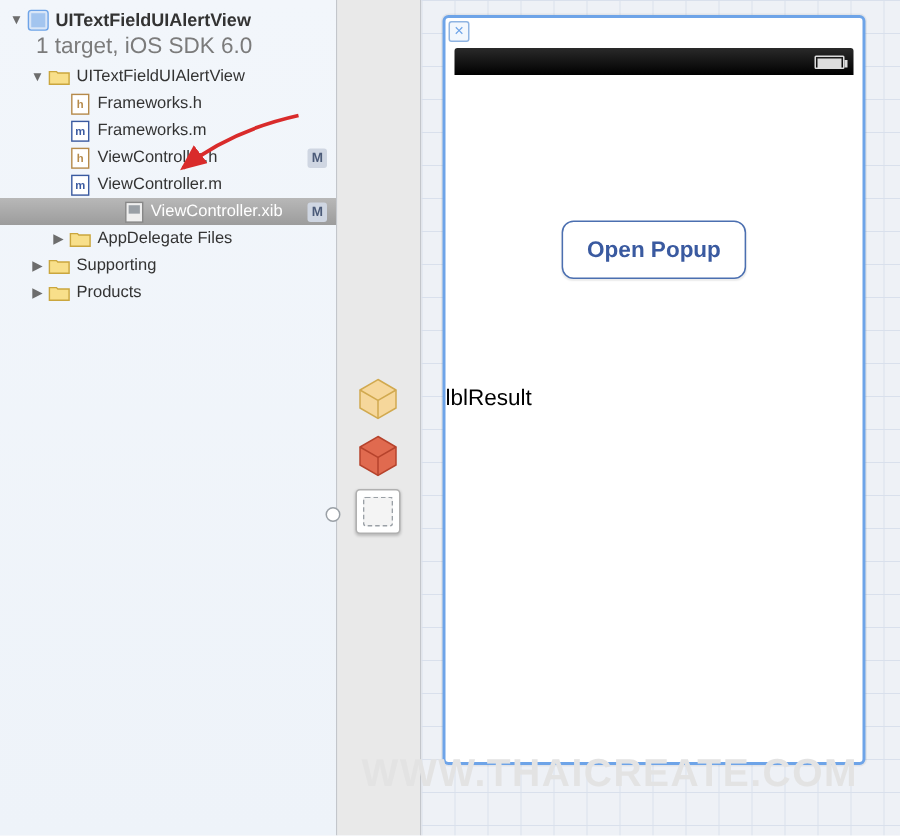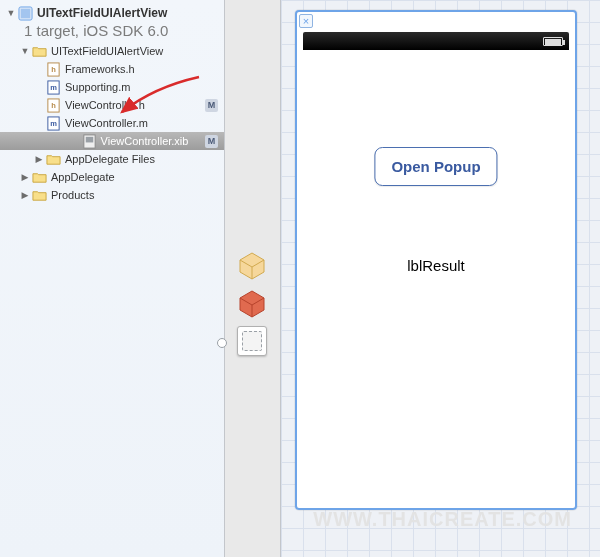--- a/index.html
+++ b/index.html
@@ -161,34 +161,33 @@
     font-size: 15px;
     font-weight: bold;
     font-family: "Helvetica Neue", Arial, sans-serif;
     box-shadow: 0 1px 1px rgba(0,0,0,.08);
     margin-top: 40px;
   }
   .lbl-result {
     position: absolute;
     top: 245px;
     left: 0; right: 0;
-    text-align: center;
     font-size: 15px;
     color: #000;
     font-family: "Helvetica Neue", Arial, sans-serif;
   }
   .arrow {
     position: absolute;
     top: 72px;
     left: 114px;
     pointer-events: none;
   }
   .watermark{
     position:absolute; bottom:26px; right:28px; color:#e3e3e3;
-    font-size:20px; font-weight:bold; letter-spacing:1px; pointer-events:none;
+    font-size:26px; font-weight:bold; letter-spacing:1px; pointer-events:none;
   }
 </style>
 </head>
 <body>
 
 <div class="main">
 
   <div class="navigator">
     <div class="row indent-0">
       <span class="disclosure">▼</span>
@@ -215,21 +214,21 @@
           <text x="8" y="11" font-size="8" text-anchor="middle" fill="#b68a4a" font-weight="bold">h</text>
         </svg>
       <span class="label">Frameworks.h</span>
     </div>
     <div class="row indent-2">
       <span class="disclosure"></span>
       <svg class="icon" viewBox="0 0 16 16">
           <rect x="2" y="1" width="12" height="14" fill="#fff" stroke="#3a5aa0"></rect>
           <text x="8" y="11" font-size="8" text-anchor="middle" fill="#3a5aa0" font-weight="bold">m</text>
         </svg>
-      <span class="label">Supporting.m</span>
+      <span class="label">Frameworks.m</span>
     </div>
     <div class="row indent-2">
       <span class="disclosure"></span>
       <svg class="icon" viewBox="0 0 16 16">
           <rect x="2" y="1" width="12" height="14" fill="#fff" stroke="#b68a4a"></rect>
           <text x="8" y="11" font-size="8" text-anchor="middle" fill="#b68a4a" font-weight="bold">h</text>
         </svg>
       <span class="label">ViewController.h</span>
       <span class="status-m">M</span>
     </div>
@@ -255,21 +254,21 @@
       <svg class="icon" viewBox="0 0 16 16">
           <path d="M1 4h5l1 1h8v8H1z" fill="#f8df8a" stroke="#caa63e"></path>
         </svg>
       <span class="label">AppDelegate Files</span>
     </div>
     <div class="row indent-1">
       <span class="disclosure">▶</span>
       <svg class="icon" viewBox="0 0 16 16">
           <path d="M1 4h5l1 1h8v8H1z" fill="#f8df8a" stroke="#caa63e"></path>
         </svg>
-      <span class="label">AppDelegate</span>
+      <span class="label">Supporting</span>
     </div>
     <div class="row indent-1">
       <span class="disclosure">▶</span>
       <svg class="icon" viewBox="0 0 16 16">
           <path d="M1 4h5l1 1h8v8H1z" fill="#f8df8a" stroke="#caa63e"></path>
         </svg>
       <span class="label">Products</span>
     </div>
   </div>
 

